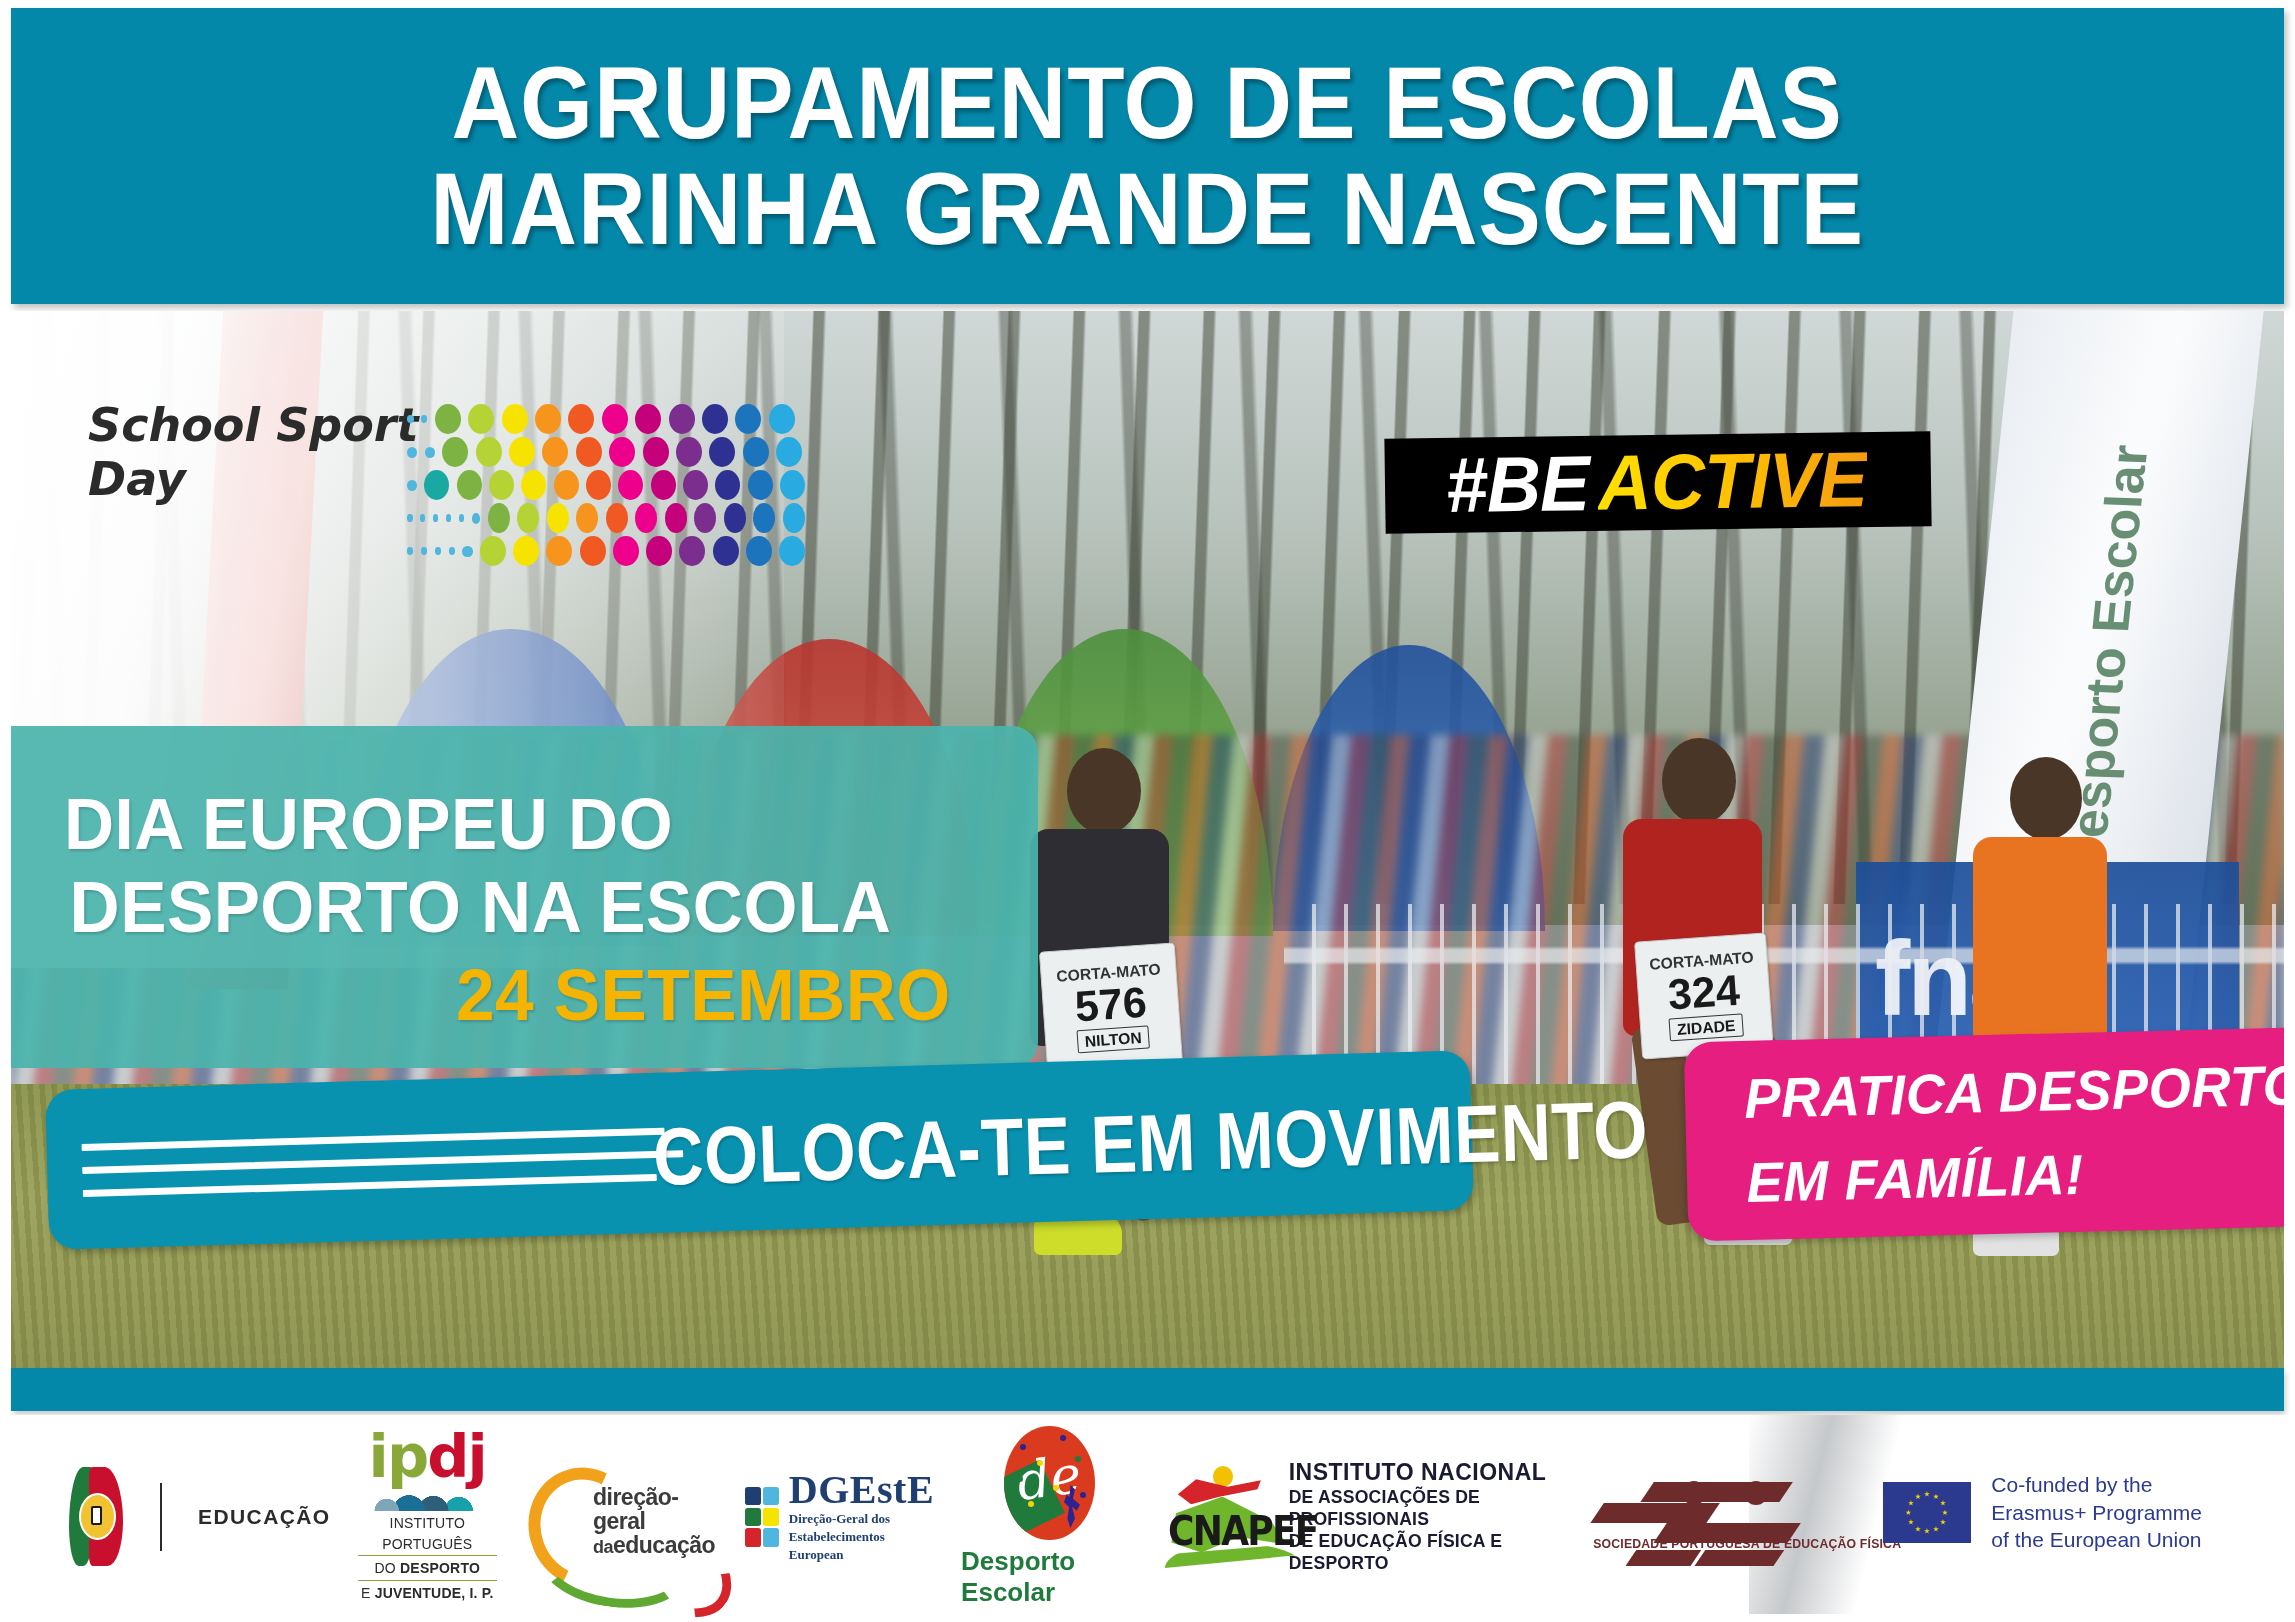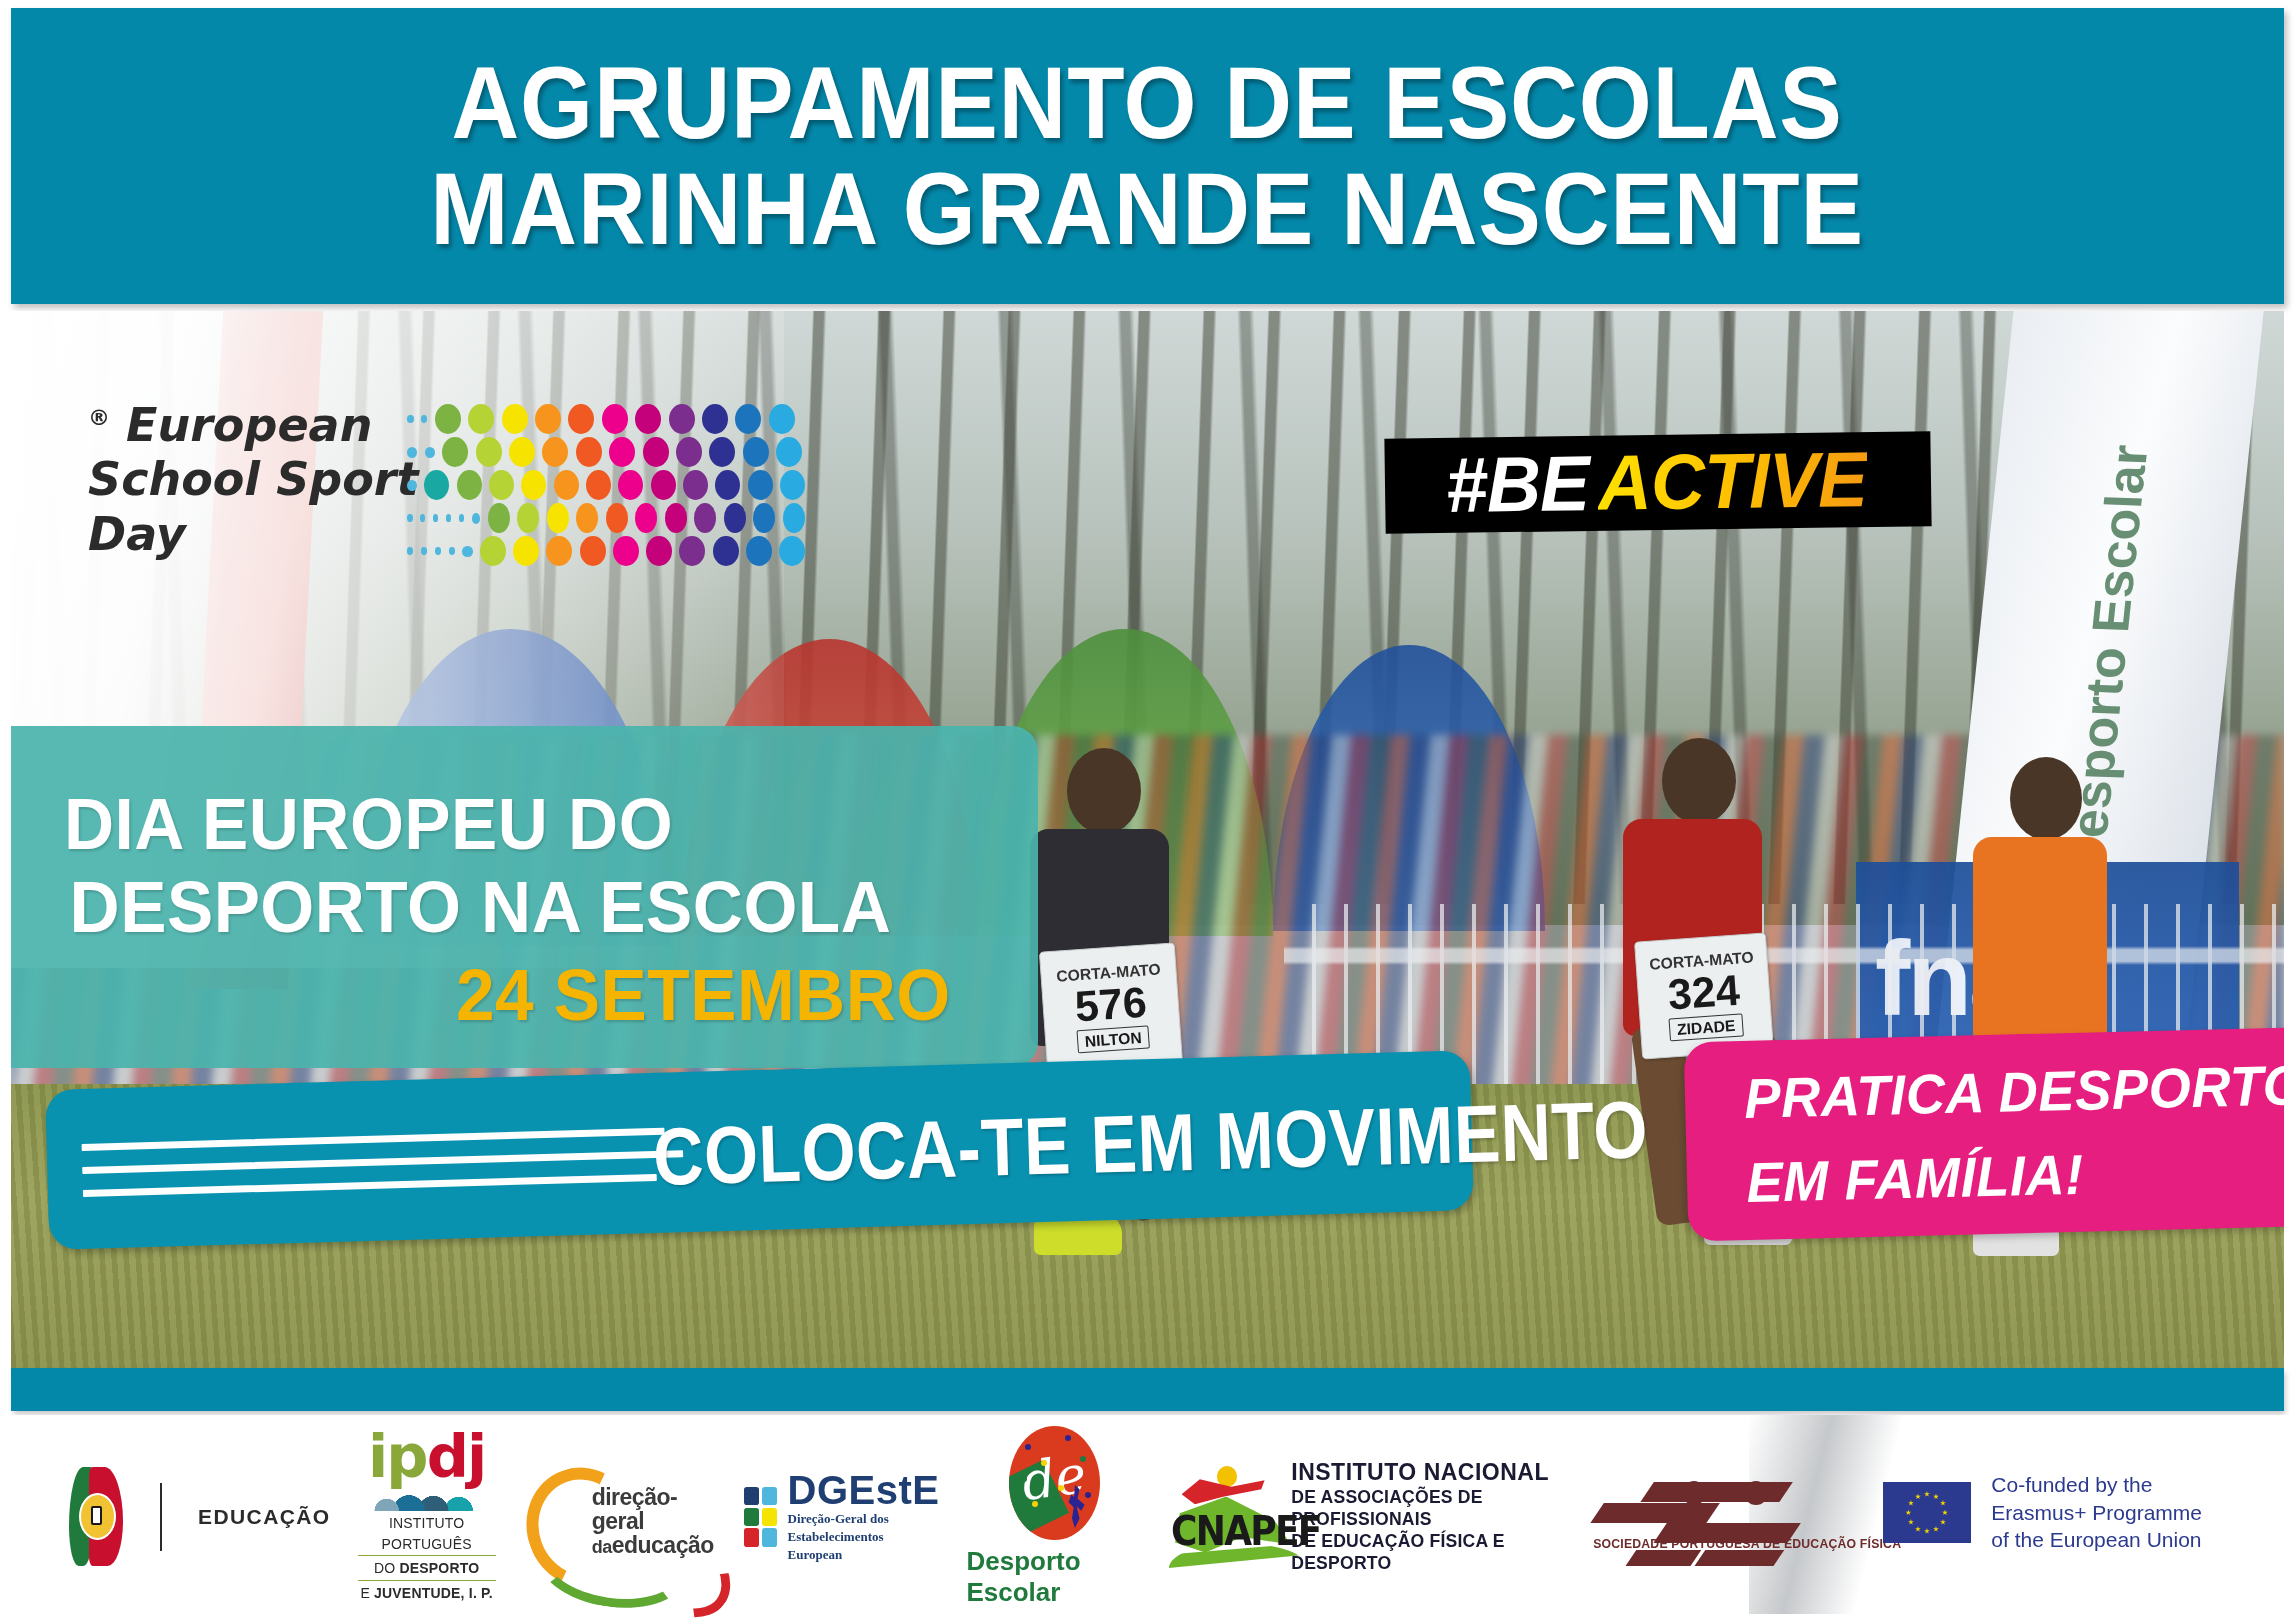--- a/index.html
+++ b/index.html
@@ -273,21 +273,21 @@
   .dge .s1{left:4.6px;top:3.7px;width:88px;height:97px;border:12px solid #F2A11A;border-color:#F2A11A transparent transparent #F2A11A;transform:rotate(-20deg);}
   .dge .s2{left:14px;top:56px;width:134px;height:69px;border:9.3px solid #5FA832;border-color:transparent transparent #5FA832 transparent;transform:rotate(8deg);}
   .dge .s3{left:81px;top:56px;width:116px;height:69px;border:9.3px solid #D6242B;border-color:transparent #D6242B transparent transparent;transform:rotate(38deg);}
   .dge .t{position:absolute;left:69px;top:21px;color:#3b3b3b;font-weight:bold;font-size:23px;line-height:1.05;letter-spacing:-0.5px;}
   .dge .t .small{font-size:18px;}
 
   
   .dgeste{gap:10.2px;}
   .dgeste-sq{display:grid;grid-template-columns:15.7px 15.7px;grid-auto-rows:18.5px;gap:2.3px;}
   .dgeste-sq i{display:block;border-radius:2.8px;}
-  .dgeste-txt .big{font-family:Liberation Sans, sans-serif;font-weight:bold;font-size:40px;color:#1F3E72;letter-spacing:0.5px;line-height:1;}
+  .dgeste-txt .big{font-family:Liberation Serif, serif;font-weight:bold;font-size:40px;color:#1F3E72;letter-spacing:0.5px;line-height:1;}
   .dgeste-txt .sm{font-family:"Liberation Serif", serif;font-weight:bold;font-size:13px;color:#1F3E72;line-height:1.35;}
 
   
   .de{flex-direction:column;align-items:center;gap:5.6px;}
   .de-oval{position:relative;width:91px;height:114px;border-radius:50%;background:#DA3B1E;overflow:hidden;}
   .de-oval .green{position:absolute;left:-10%;bottom:-6%;width:86%;height:52%;background:#1f7a3c;transform:rotate(-26deg);transform-origin:left bottom;}
   .de-oval .script{position:absolute;left:50%;top:46%;transform:translate(-50%,-50%) rotate(-8deg);color:#fff;font-family:"DejaVu Serif", serif;font-style:italic;font-size:52px;line-height:1;}
   .de-oval .dot{position:absolute;width:6px;height:6px;border-radius:50%;}
   .de-runner{position:absolute;right:12px;bottom:12px;width:21px;height:43px;background:#2b2391;clip-path:polygon(40% 0,62% 10%,52% 32%,86% 46%,70% 60%,48% 50%,62% 78%,40% 100%,26% 78%,34% 52%,10% 40%,22% 22%,36% 28%);}
   .de-label{color:#1f7a3c;font-weight:bold;font-size:26px;letter-spacing:0;}
@@ -382,21 +382,20 @@
         <div class="leg" style="left:37px;top:278px;width:49px;height:199px;transform:rotate(12deg);"></div>
         <div class="leg" style="left:93px;top:278px;width:49px;height:185px;transform:rotate(-14deg);"></div>
         <div class="shoe" style="left:18.5px;top:460px;width:86px;height:39px;background:#e2e2e2;"></div>
       </div>
 
       <div class="photo-fade-left"></div>
     </div>
 
     <div class="essd" style="left:77px;top:87px;">
       <div class="essd-words">
-        <div class="ln"><span class="reg">®</span> <span>European</span></div>
         <div class="ln">School Sport</div>
         <div class="ln">Day</div>
       </div>
       <div class="dots" id="essd-dots">
           <div class="row">
             <span class="d xs" style="background: rgb(79, 182, 222);"></span>
             <span class="d xs" style="background: rgb(79, 182, 222);"></span>
             <span class="d" style="background: rgb(124, 179, 66);"></span>
             <span class="d" style="background: rgb(182, 211, 53);"></span>
             <span class="d" style="background: rgb(246, 228, 0);"></span>

